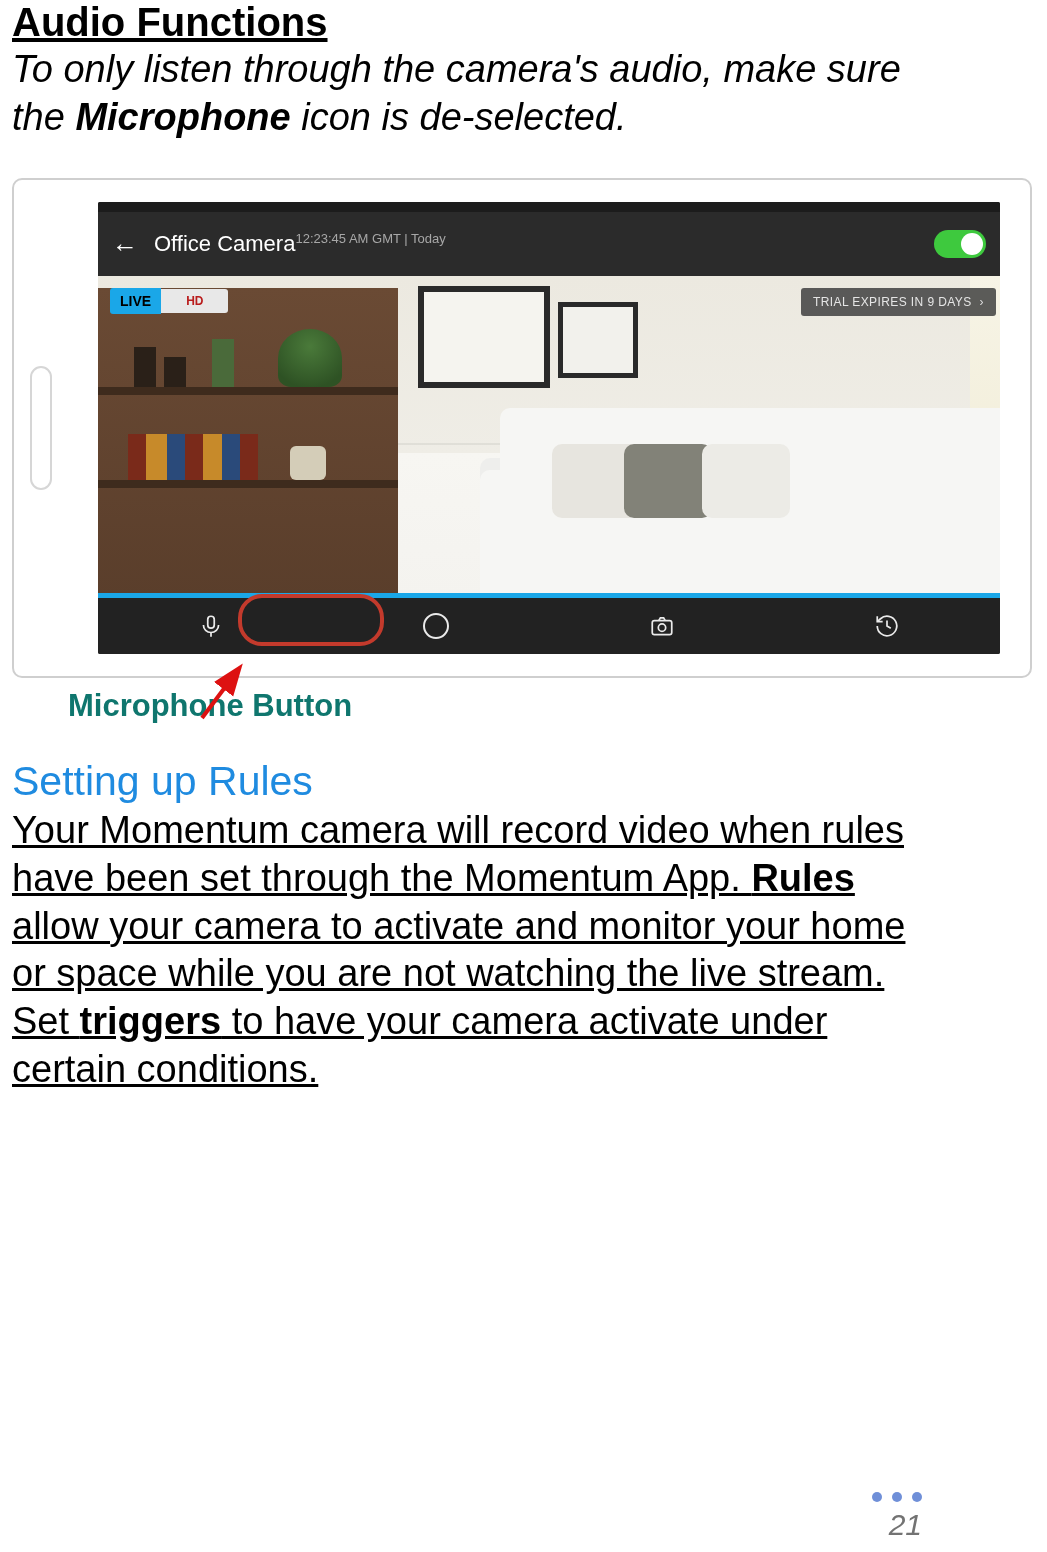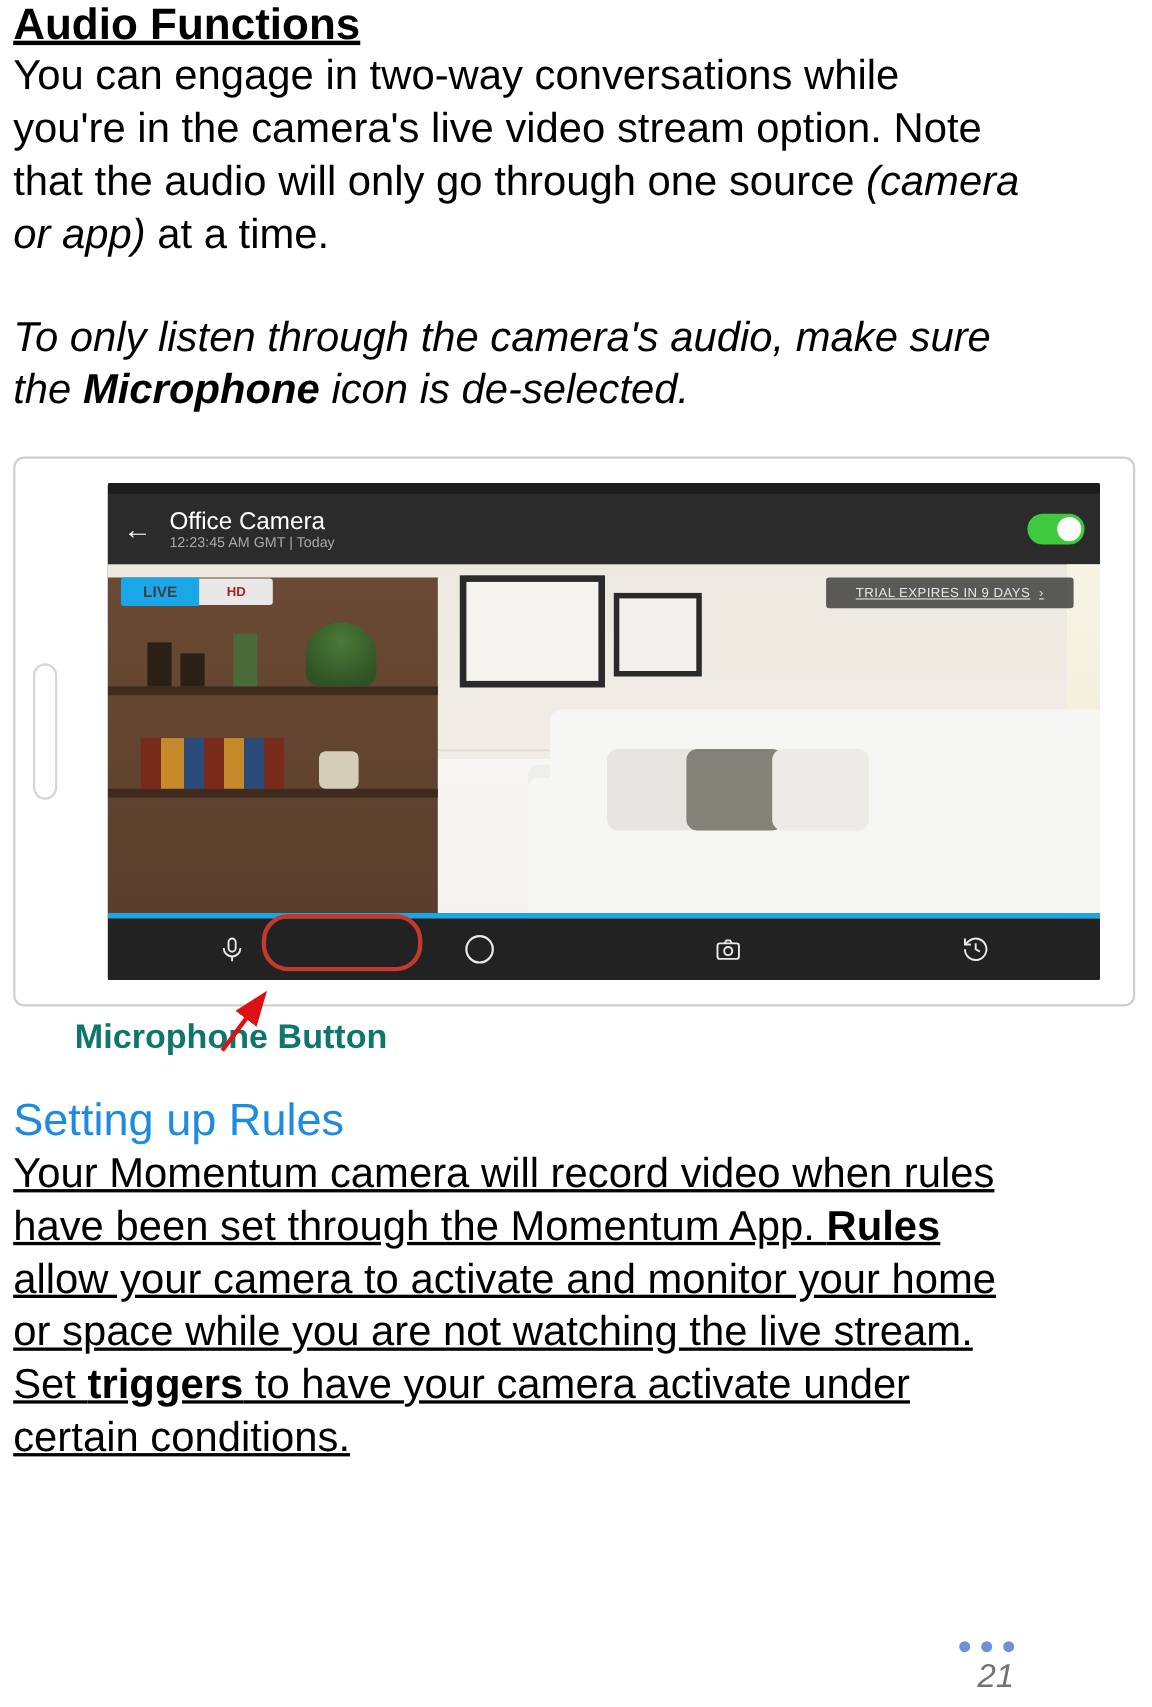--- a/index.html
+++ b/index.html
@@ -78,21 +78,21 @@
     display: flex;
     align-items: center;
     gap: 16px;
     padding: 0 14px;
     color: #fff;
   }
   .back-arrow {
     font-size: 26px;
     color: #fff;
   }
-  .title-block { display: flex; flex-direction: column; line-height: 1.1; }
+  .title-block { display: flex; flex-direction: row; line-height: 1.1; }
   .title-main { font-size: 22px; color: #fff; font-weight: 500; }
   .title-sub { font-size: 13px; color: #a7a7a7; }
   .spacer { flex: 1; }
   .toggle {
     width: 52px; height: 28px; border-radius: 14px; background: #3ec93e; position: relative;
   }
   .toggle::after {
     content: ""; position: absolute; right: 3px; top: 3px; width: 22px; height: 22px; border-radius: 50%; background: #fff;
   }
 
@@ -136,28 +136,28 @@
   .pillow3 { right: 210px; background: #ecebe6; }
 
   .frame-big { position: absolute; left: 320px; top: 10px; width: 120px; height: 90px; background: #f5f4ef; border: 6px solid #2a2a2a; }
   .frame-small { position: absolute; left: 460px; top: 26px; width: 70px; height: 66px; background: #f2f1ec; border: 5px solid #2a2a2a; }
   .curtain { position: absolute; right: 0; top: 0; width: 30px; height: 100%; background: linear-gradient(180deg,#f7f4e6,#efead2); }
 
   .live-badge {
     position: absolute; left: 12px; top: 12px; display: flex; align-items: center; gap: 0;
     font-size: 14px; font-weight: bold;
   }
-  .live-badge .live { background: #1aa7e8; color: #404040; padding: 5px 20px; border-radius: 3px 0 0 3px; }
+  .live-badge .live { background: #1aa7e8; color: #000000; padding: 5px 10px; border-radius: 3px 0 0 3px; }
   .live-badge .hd   { background: #e8e8e8; color: #b91c1c; padding: 5px 25px; border-radius: 0 3px 3px 0; font-size: 12px; }
 
   .trial-badge {
-    position: absolute; right: 24px; top: 12px;
+    position: absolute; right: 4px; top: 12px;
     background: rgba(64,64,64,0.85); color: #e5e5e5; font-size: 12px; letter-spacing: 0.4px;
-    padding: 7px 27px; border-radius: 3px;
-    display: flex; align-items: center; gap: 8px; text-decoration: underline;
+    padding: 7px 12px; border-radius: 3px;
+    display: flex; align-items: center; gap: 8px;
   }
   .trial-badge .chev { font-size: 12px; color: #ddd; }
 
   .progress { position: absolute; left: 0; right: 0; height: 5px; background: #1aa7e8; bottom: 56px; }
 
   .bottom-bar {
     position: absolute; left: 0; right: 0; bottom: 0; height: 56px; background: #222; display: flex; align-items: center; justify-content: space-around;
   }
   .bb-icon { color: #eaeaea; display: flex; align-items: center; justify-content: center; width: 25%; height: 100%; }
   .bb-icon svg { width: 26px; height: 26px; fill: none; stroke: #eaeaea; stroke-width: 1.6; }
@@ -216,23 +216,20 @@
     color: #737373;
   }
 </style>
 </head>
 <body>
 
 <div class="page">
 
   <div class="h1">Audio Functions</div>
 
-  <p class="body-text para">
-    <span>You can engage in two-way conversations while you're in the camera's live video stream option. Note that the audio will only go through one source </span><span class="em">(camera or app)</span><span> at a time.</span>
-  </p>
 
 
   <p class="body-text para-tight">
     <span>To only listen through the camera's audio, make sure the </span><span class="b">Microphone</span><span> icon is de-selected.</span>
   </p>
 
   <div class="figure" style="position:relative;">
     <div class="phone">
       <div class="phone-button"></div>
       <div class="screen">

